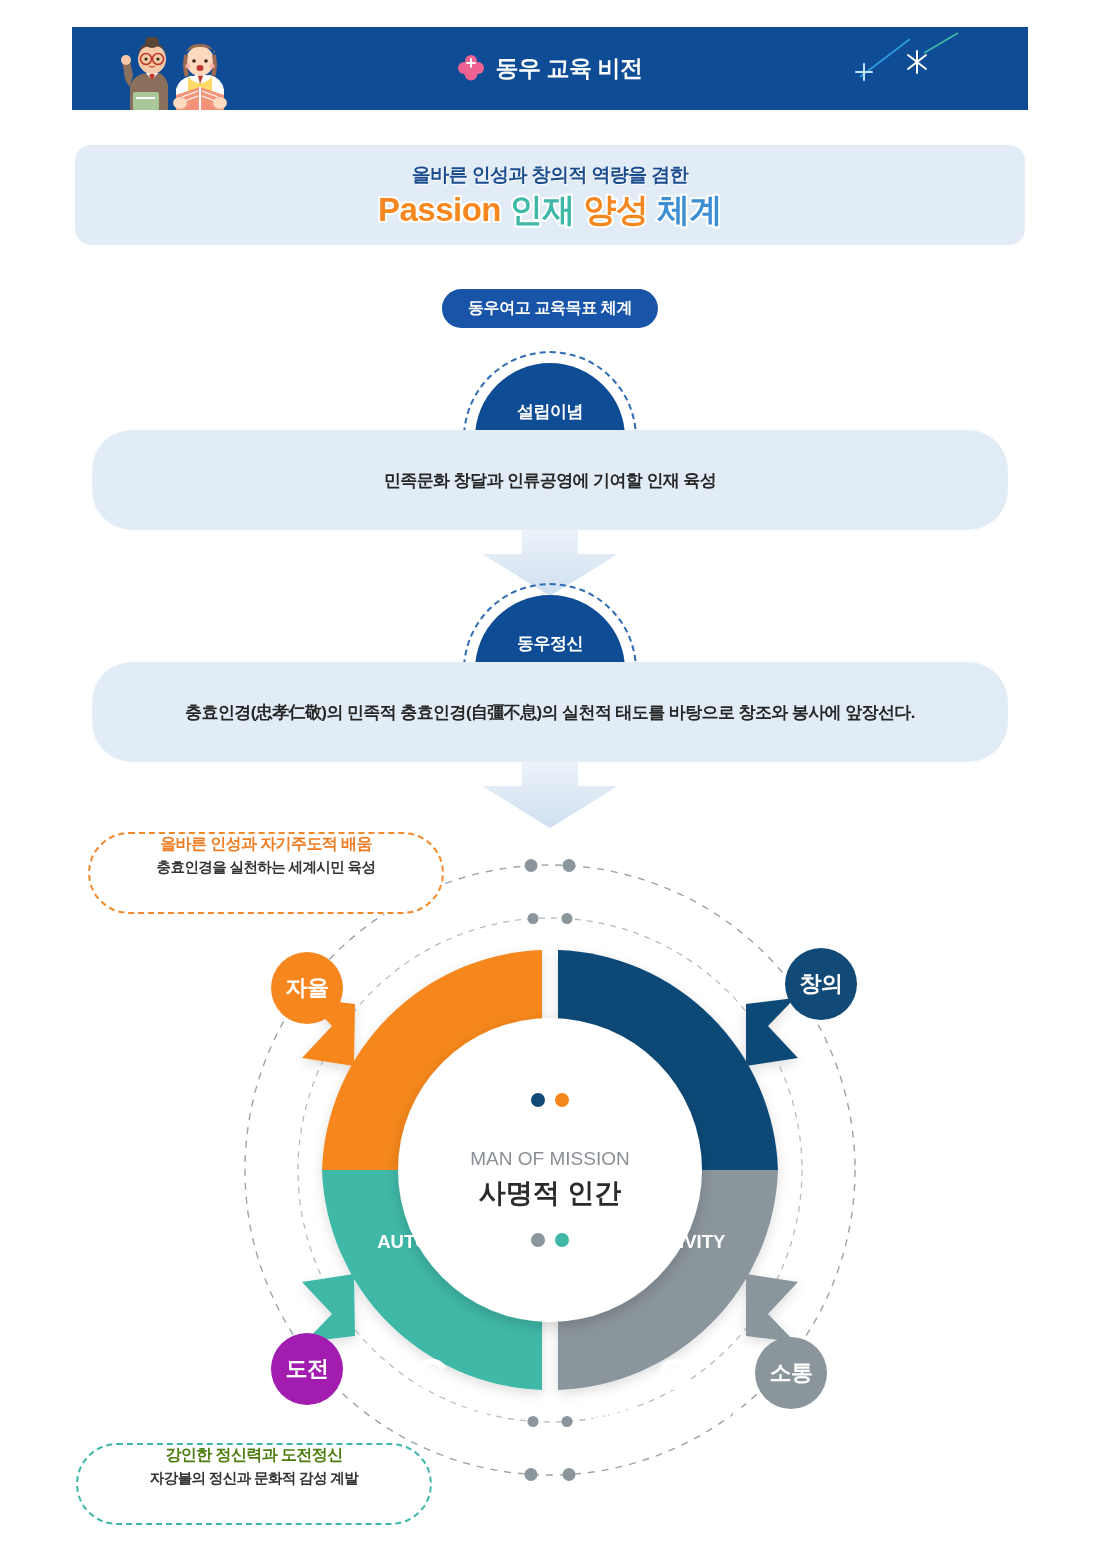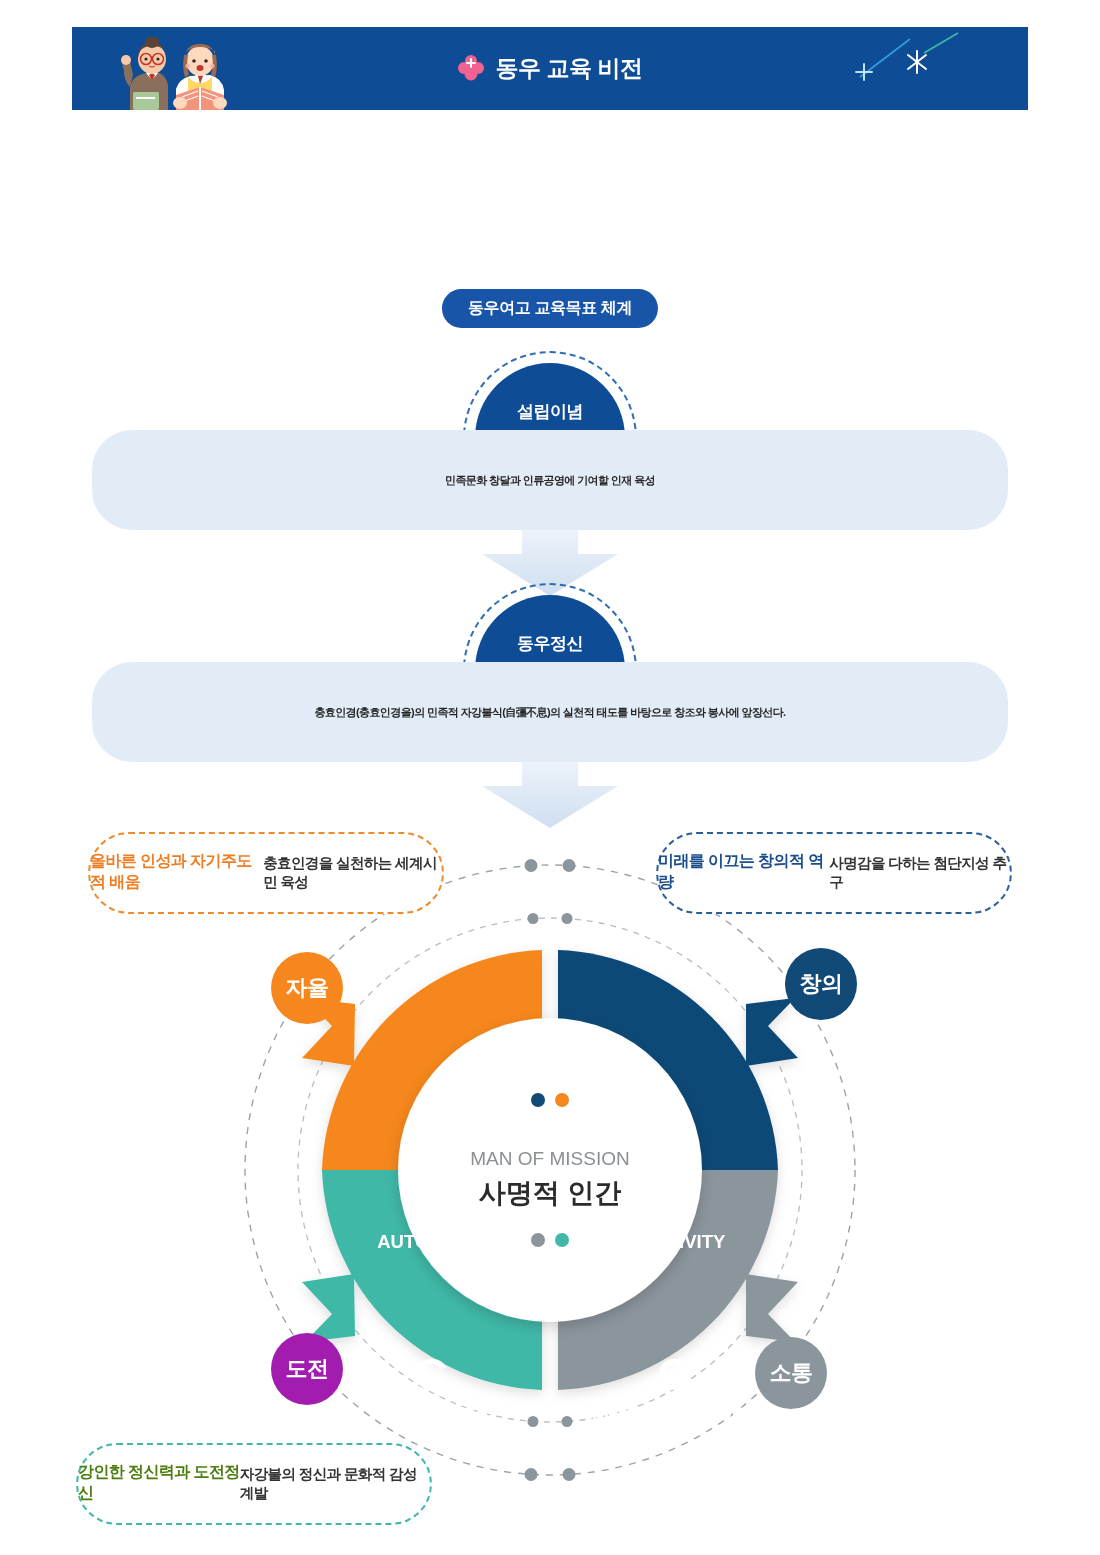--- a/index.html
+++ b/index.html
@@ -85,34 +85,34 @@
   
   .panel {
     position: absolute; left: 92px; width: 916px; height: 100px;
     background: #e2ecf7; border-radius: 40px;
     display:flex; align-items:center; justify-content:center;
     z-index: 4;
   }
   .panel1 { top: 430px; }
   .panel2 { top: 662px; }
   .panel-text {
-    color:#262626; font-size: 11px; font-weight: 700; letter-spacing:-0.6px;
+    color:#262626; font-size: 17px; font-weight: 700; letter-spacing:-0.6px;
     text-align:center; padding: 0 40px;
   }
 
   
   .bigarrow { position:absolute; left: 50%; transform: translateX(-50%); width: 136px; height: 70px; z-index:1;}
   .arrow1 { top: 526px; }
   .arrow2 { top: 758px; }
 
   
   .callout {
     position: absolute; width: 356px; height: 82px;
     border-radius: 42px; background:#fff;
-    display:flex; flex-direction:row; align-items:center; justify-content:center;
+    display:flex; flex-direction:column; align-items:center; justify-content:flex-start;
     z-index: 6;
   }
   .co-title { font-size: 16px; font-weight: 800; letter-spacing:-0.6px; margin-bottom:3px;}
   .co-sub { font-size: 14.5px; font-weight: 600; color:#333333; letter-spacing:-0.6px;}
   .co-tl { left: 88px;  top: 832px; border: 2px dashed #f08a2b; }
   .co-tl .co-title { color:#ef7d23; }
   .co-tr { left: 656px; top: 832px; border: 2px dashed #2a5f9e; }
   .co-tr .co-title { color:#1b4d8e; }
   .co-bl { left: 76px;  top: 1443px; border: 2px dashed #3fb8a8; }
   .co-bl .co-title { color:#4d7c0f; }
@@ -210,20 +210,29 @@
         </g>
         <g stroke="#ffffff" stroke-width="2" stroke-linecap="round">
           <line x1="68" y1="38" x2="86" y2="24"></line>
           <line x1="68" y1="24" x2="86" y2="38"></line>
           <line x1="77" y1="20" x2="77" y2="42"></line>
         </g>
       </svg>
     </div>
   </div>
 
+  <div class="vision">
+    <div class="vision-sub">올바른 인성과 창의적 역량을 겸한</div>
+    <div class="vision-main">
+      <span class="vm-1">Passion</span>
+      <span class="vm-2">인재</span>
+      <span class="vm-3">양성</span>
+      <span class="vm-4">체계</span>
+    </div>
+  </div>
 
   <div class="pill">동우여고 교육목표 체계</div>
 
   <div class="bigarrow arrow1">
     <svg viewBox="0 0 136 70" width="136" height="70">
       <defs>
         <linearGradient id="ag1" x1="0" y1="0" x2="0" y2="1">
           <stop offset="0%" stop-color="#eef4fb"></stop>
           <stop offset="100%" stop-color="#cfdff0"></stop>
         </linearGradient>
@@ -248,21 +257,21 @@
         </linearGradient>
       </defs>
       <path d="M40 0 L96 0 L96 28 L136 28 L68 70 L0 28 L40 28 Z" fill="url(#ag2)"></path>
     </svg>
   </div>
 
   <div class="badge-ring ring2"></div>
   <div class="badge badge2">동우정신</div>
 
   <div class="panel panel2">
-    <div class="panel-text">충효인경(충효인경을)의 민족적 자강불식(自彊不息)의 실천적 태도를 바탕으로 창조와 봉사에 앞장선다.</div>
+    <div class="panel-text">충효인경(忠孝仁敬)의 민족적 충효인경(自彊不息)의 실천적 태도를 바탕으로 창조와 봉사에 앞장선다.</div>
   </div>
 
   <div class="diagram">
     <svg viewBox="0 0 800 700" width="800" height="700">
       <defs>
         <filter id="softshadow" x="-30%" y="-30%" width="160%" height="160%">
           <feDropShadow dx="0" dy="5" stdDeviation="7" flood-color="#000000" flood-opacity="0.17"></feDropShadow>
         </filter>
         <filter id="ringshadow" x="-30%" y="-30%" width="160%" height="160%">
           <feDropShadow dx="0" dy="4" stdDeviation="6" flood-color="#000000" flood-opacity="0.13"></feDropShadow>
@@ -326,24 +335,20 @@
   <div class="qcircle qc-auto">자율</div>
   <div class="qcircle qc-crea">창의</div>
   <div class="qcircle qc-chal">도전</div>
   <div class="qcircle qc-comm">소통</div>
 
   <div class="callout co-tl">
     <div class="co-title">올바른 인성과 자기주도적 배움</div>
     <div class="co-sub">충효인경을 실천하는 세계시민 육성</div>
   </div>
 
-  <div class="callout co-tr">
-    <div class="co-title">미래를 이끄는 창의적 역량</div>
-    <div class="co-sub">사명감을 다하는 첨단지성 추구</div>
-  </div>
 
   <div class="callout co-bl">
     <div class="co-title">강인한 정신력과 도전정신</div>
     <div class="co-sub">자강불의 정신과 문화적 감성 계발</div>
   </div>
 
 
 </div>
 
 </body></html>

